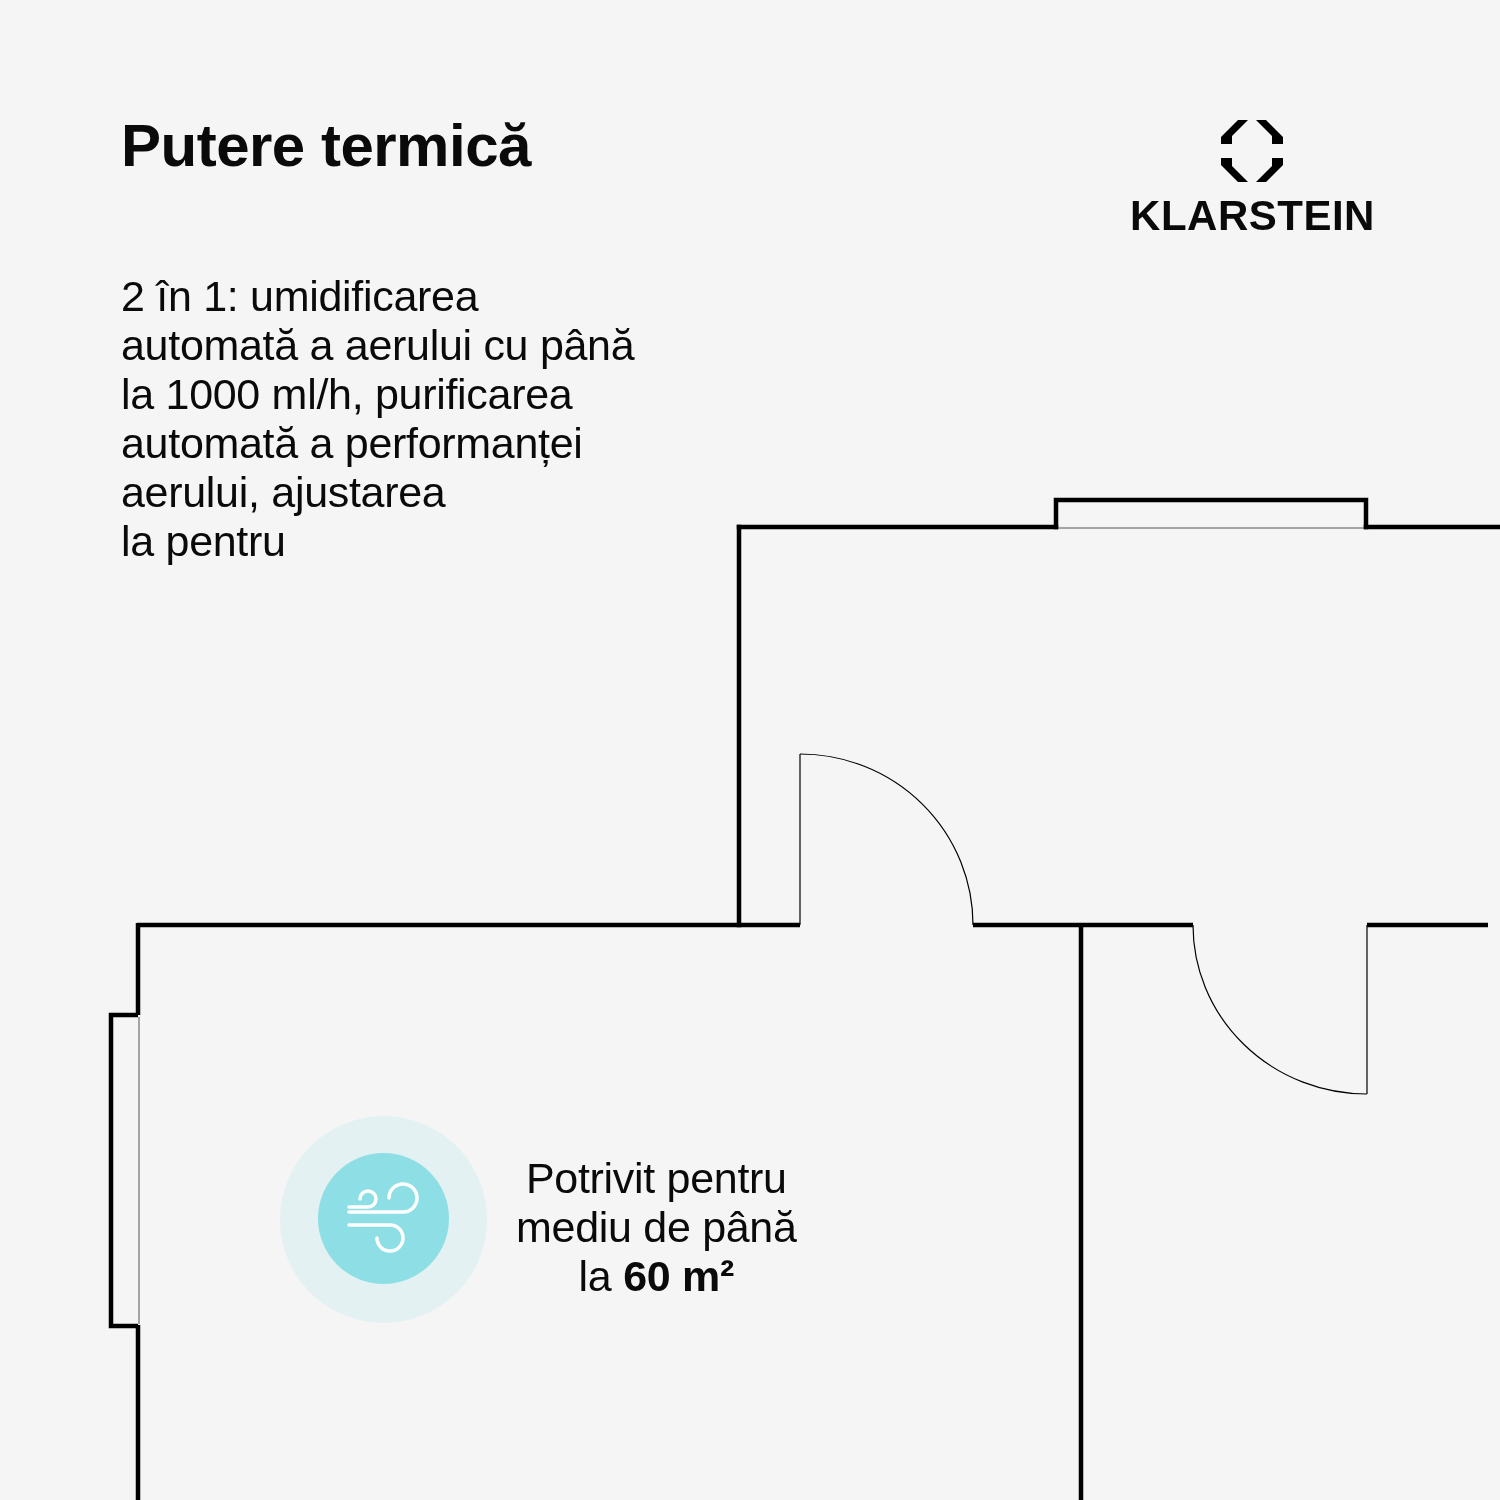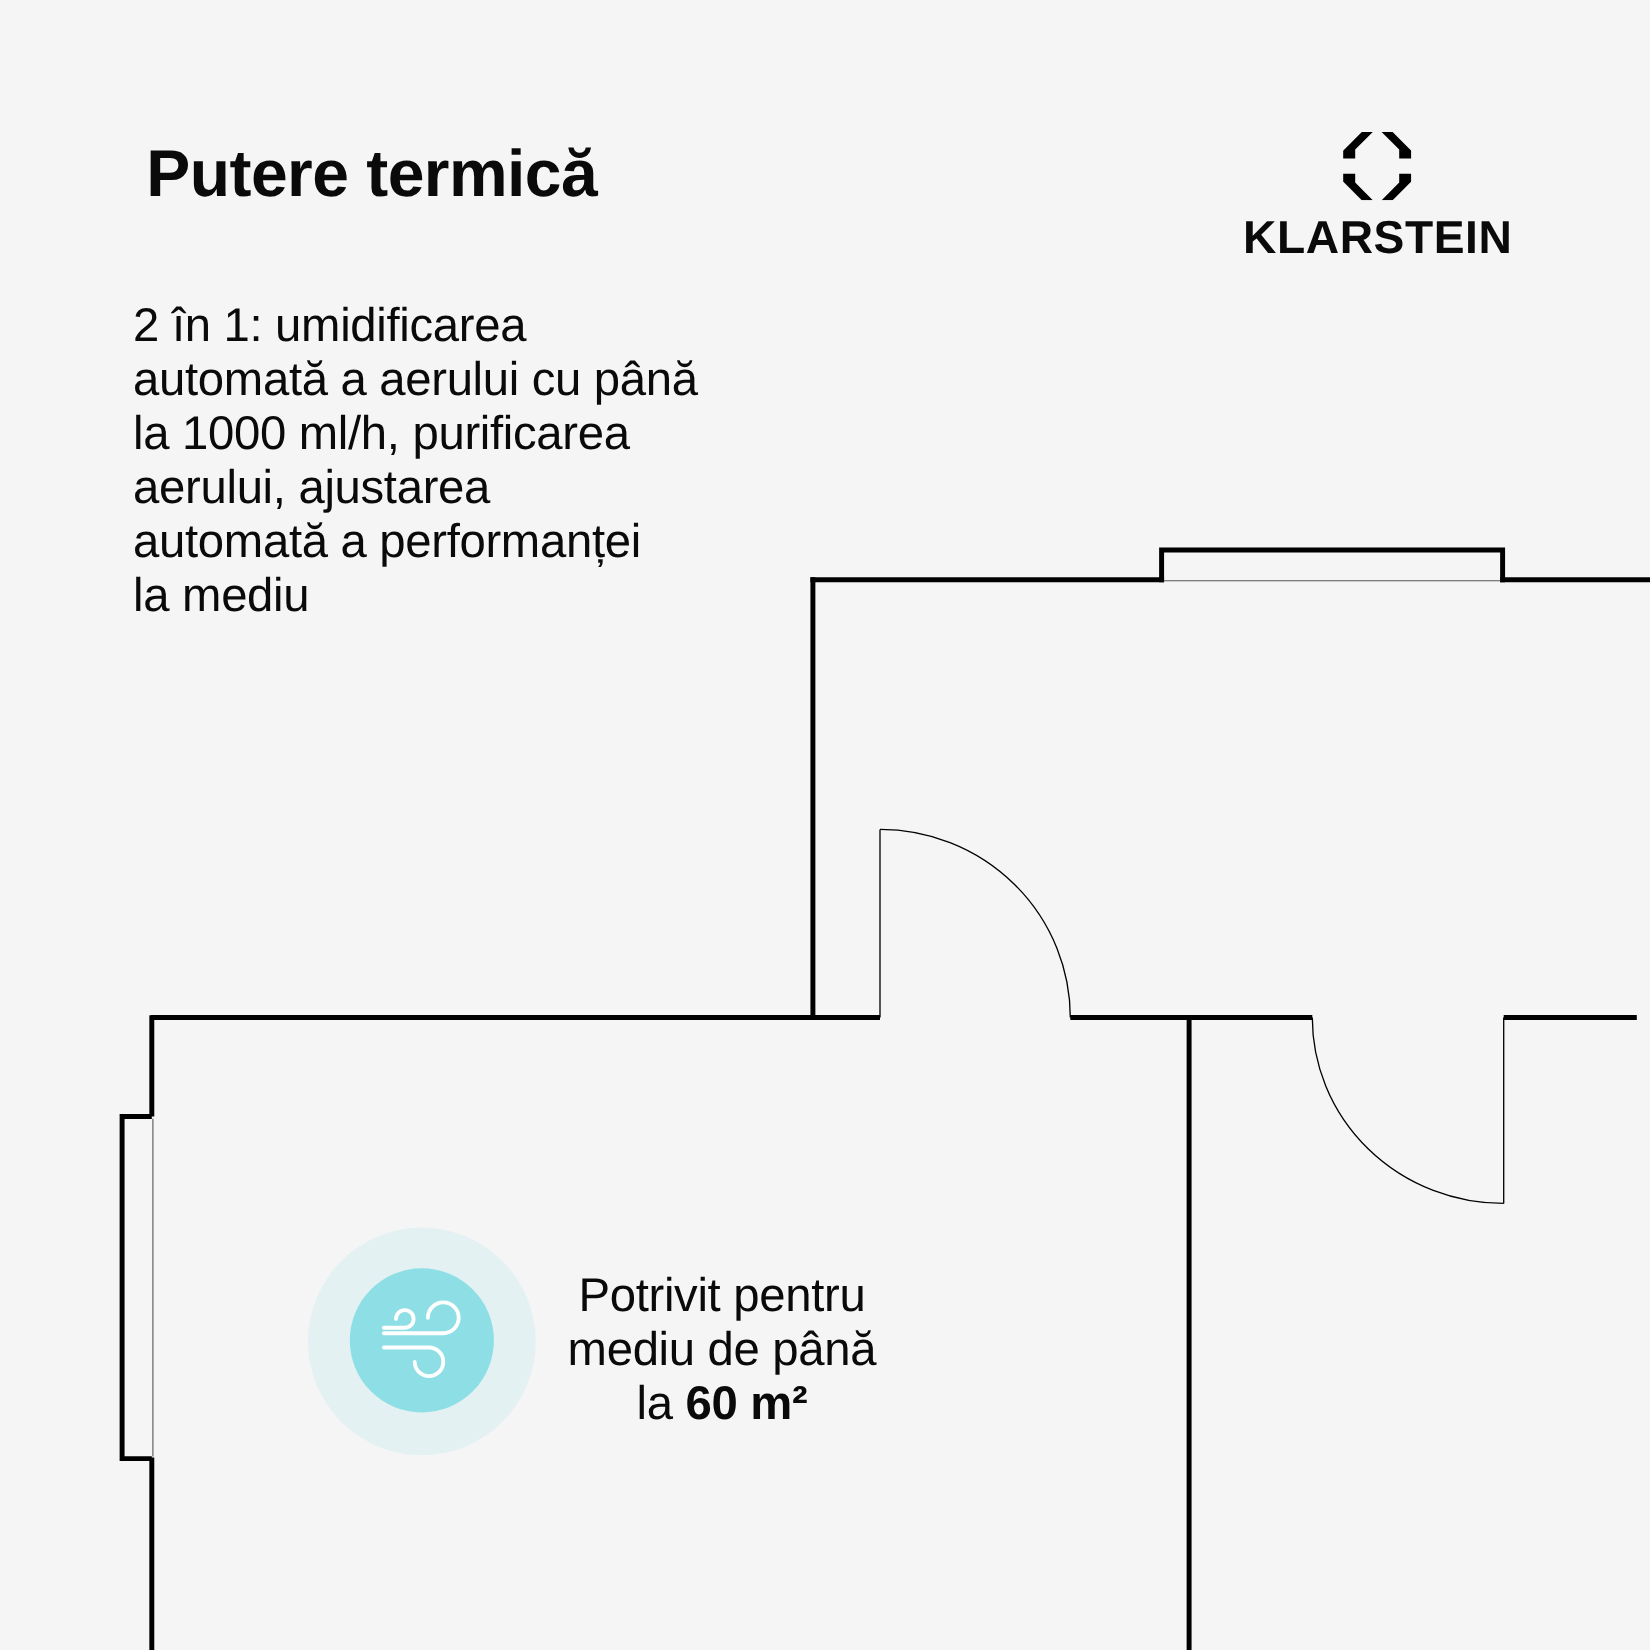--- a/index.html
+++ b/index.html
@@ -19,21 +19,21 @@
       position: absolute;
       left: 0;
       top: 0;
       width: 1500px;
       height: 1500px;
     }
     .title {
       position: absolute;
       left: 121px;
       top: 110px;
-      margin: 12px;
+      margin: 0;
       font-size: 60px;
       font-weight: 700;
       letter-spacing: -0.5px;
       line-height: 72px;
       white-space: nowrap;
     }
     .description {
       position: absolute;
       left: 121px;
       top: 272px;
@@ -168,23 +168,23 @@
     <polygon points="0,38 11,38 11,46 27,62 17,62 0,45" fill="#000"></polygon>
     <polygon points="51,38 62,38 62,45 45,62 35,62 51,46" fill="#000"></polygon>
   </svg>
   <div class="logo-text">KLARSTEIN</div>
 </div>
 
 <p class="description">
   <span>2 în 1: umidificarea</span>
   <span>automată a aerului cu până</span>
   <span>la 1000 ml/h, purificarea</span>
+  <span>automată a performanței</span>
   <span>aerului, ajustarea</span>
-  <span>automată a performanței</span>
-  <span>la mediu</span>
+  <span>la pentru</span>
 </p>
 
 <div class="badge">
   <div class="badge-inner">
     <svg viewBox="0 0 131 131" width="131" height="131" xmlns="http://www.w3.org/2000/svg" fill="none" stroke="#ffffff" stroke-width="3.5" stroke-linecap="round">
 
       <path d="M31,54 H50 A8,8 0 1 0 42,46"></path>
 
       <path d="M31,59 H85 A14,14 0 1 0 71,45"></path>
 

